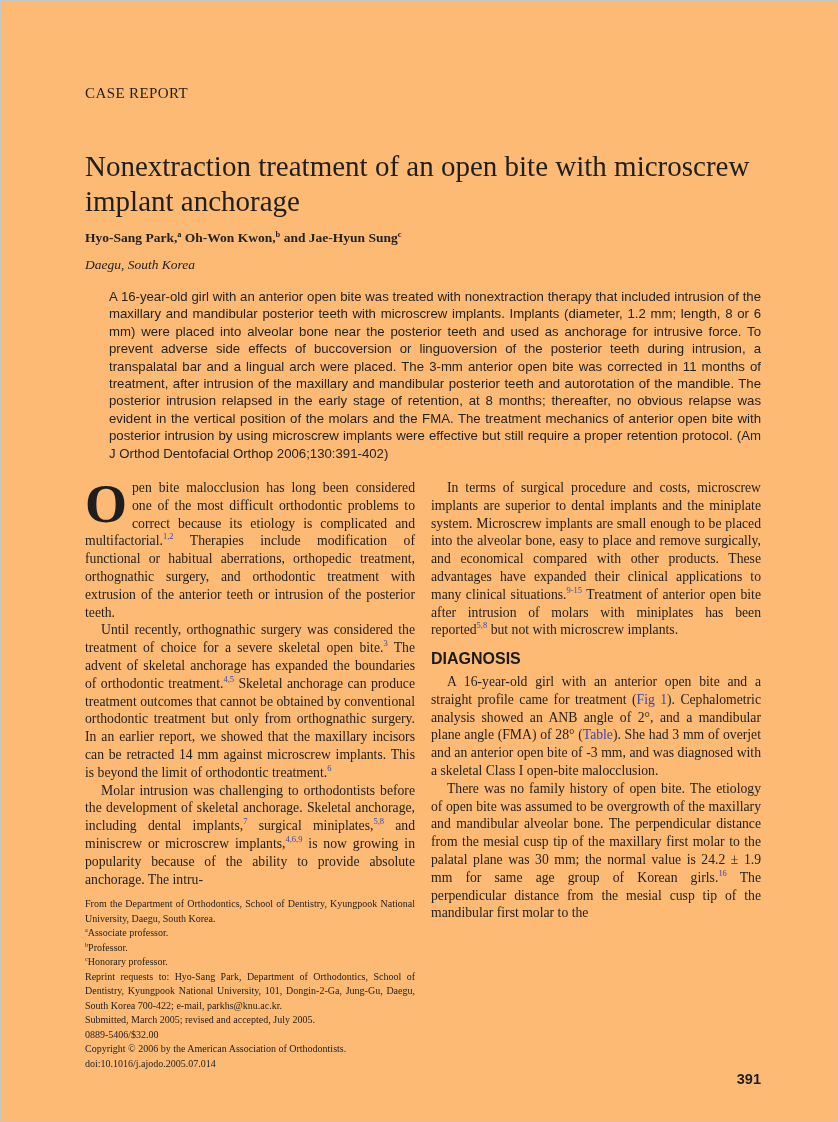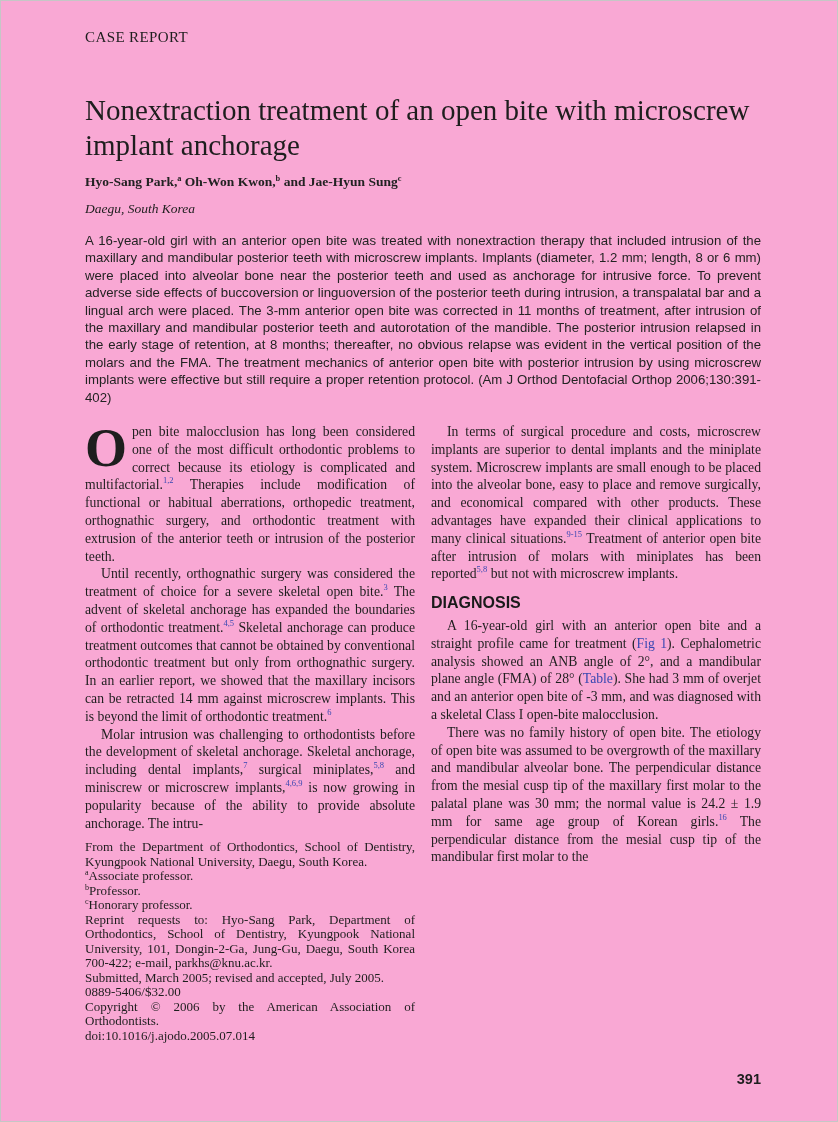--- a/index.html
+++ b/index.html
@@ -1,42 +1,42 @@
 <!DOCTYPE html>
 <html style="--link: #3847b2; --ink: #1e1e1e;"><head>
 <meta charset="utf-8">
 <style>
   :root { --link:#3847b2; --ink:#1e1e1e; }
   * { box-sizing: border-box; }
   html,body { margin:0; padding:0; background:#ffffff; }
   .page {
     position:relative; width:838px; height:1122px; margin:0 auto;
-    background:#f9a8d4; border:1px solid #c6c6c6; overflow:hidden;
-    padding:28px 76px 0 84px;
+    background:#fdba74; border:1px solid #c6c6c6; overflow:hidden;
+    padding:84px 76px 0 84px;
     font-family:"Liberation Serif", serif; color:var(--ink);
   }
   .kicker { font-size:15px; letter-spacing:0.4px; }
   .title { font-weight:normal; font-size:29px; line-height:35px; margin:47px 0 0 0; }
   .authors { margin-top:11px; font-family:Liberation Serif, serif; font-weight:bold; font-size:13.5px; color:#222; }
   .affiliation { margin-top:11px; font-style:italic; font-size:13.5px; }
   .abstract {
     margin-top:15px; font-family:"Liberation Sans", sans-serif;
-    font-size:13.2px; line-height:17.4px; text-align:justify; color:#232323;
+    font-size:13.2px; line-height:17.4px; text-align:justify; color:#232323;margin-left:24px;
   }
   .body { display:flex; gap:16px; margin-top:17px; min-height:592px; }
   .col { width:331px; font-size:13.7px; line-height:17.8px; text-align:justify; }
   .col-left { display:flex; flex-direction:column; }
   .col p { margin:0; text-indent:16px; }
   .col p.flush { text-indent:0; }
   .dropcap { float:left; font-size:54px; line-height:45px; font-weight:bold; margin:3px 5px 0 0; }
   .section-heading {
     font-family:"Liberation Sans", sans-serif; font-weight:bold; font-size:16px;
     margin:11px 0 5px 0; color:#1a1a1a;
   }
-  .footnote { margin-top:auto; padding-top:8px; font-size:13px; line-height:14.5px; text-align:justify; }
+  .footnote { margin-top:auto; padding-top:8px; font-size:10px; line-height:14.5px; text-align:justify; }
   sup { font-size:0.62em; line-height:0; vertical-align:super; }
   sup.ref { color:var(--link); }
   sup.fn { color:inherit; }
   .xref { color:var(--link); }
   .pageno {
     position:absolute; right:76px; bottom:34px;
     font-family:"Liberation Sans", sans-serif; font-weight:bold; font-size:14.5px;text-align:right;
   }
 </style>
 </head>

